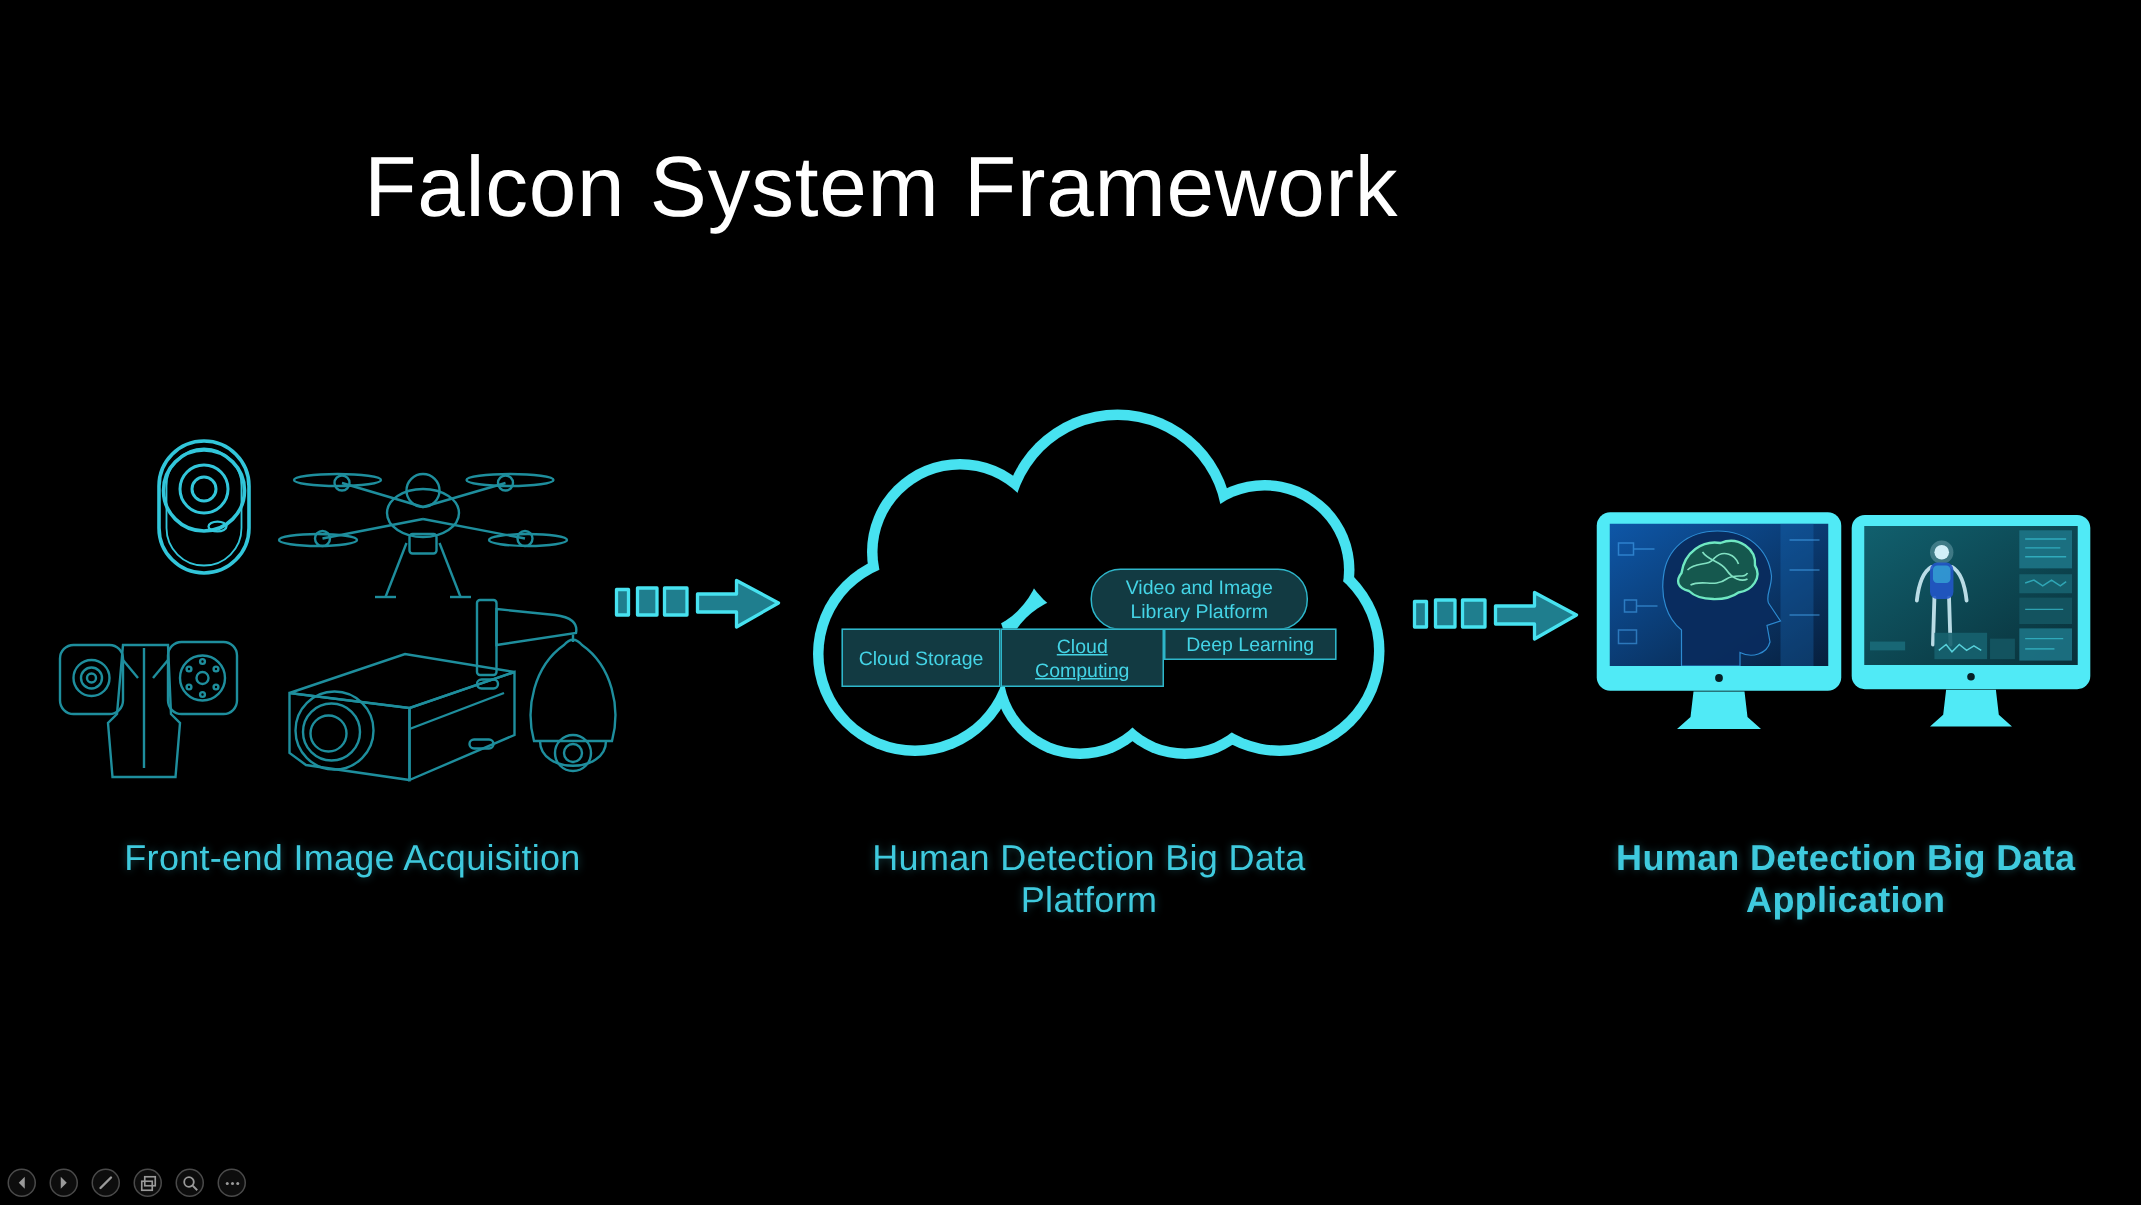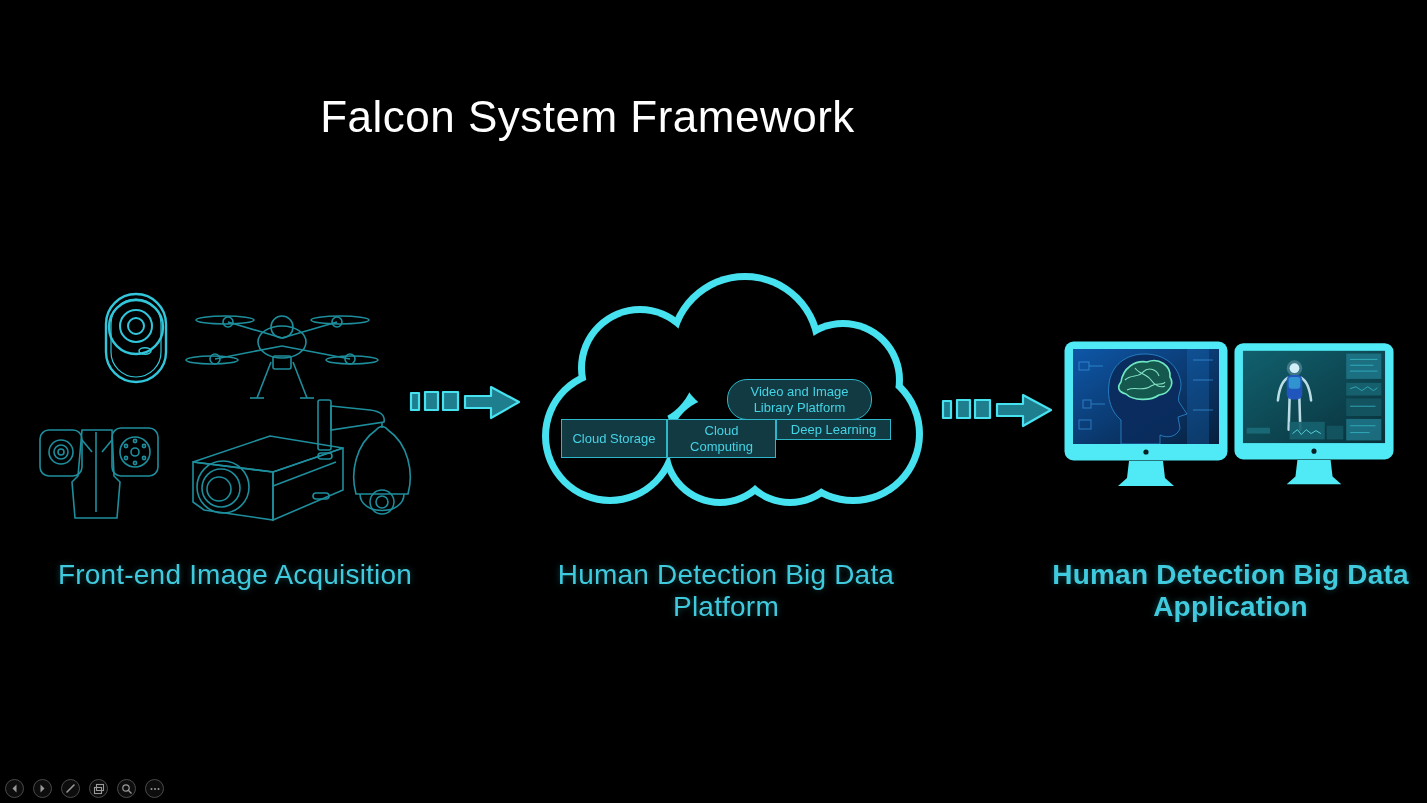--- a/index.html
+++ b/index.html
@@ -1,30 +1,30 @@
 <!DOCTYPE html>
 <html><head>
 <meta charset="utf-8">
 <style>
   html,body{margin:0;padding:0;background:#000;}
   .slide{position:relative;width:1427px;height:803px;background:#000;overflow:hidden;
          font-family:"Liberation Sans",sans-serif;}
   .title{position:absolute;left:0;top:92px;width:1175px;text-align:center;
-         color:#fff;font-size:44px;font-weight:300;letter-spacing:0.5px;}
+         color:#fff;font-size:57px;font-weight:300;letter-spacing:0.5px;}
   .abs{position:absolute;}
   .module-box{position:absolute;box-sizing:border-box;background:#123A42;
               border:1.6px solid #2EB6CA;color:#44D4E6;font-size:13px;line-height:1.18;
               display:flex;align-items:center;justify-content:center;text-align:center;
               padding:0 4px;}
   .m1{left:583px;top:380px;width:144px;height:39px;}
   .m2{left:727px;top:379px;width:145px;height:41px;border-radius:20px;}
   .m3{left:561px;top:419px;width:106px;height:39px;}
-  .m4{left:667px;top:419px;width:109px;height:39px;padding:0 16px;}
+  .m4{left:667px;top:419px;width:109px;height:39px;padding:0 16px;text-decoration:underline;}
   .m5{left:776px;top:419px;width:115px;height:21px;}
-  .section-label{position:absolute;top:559px;color:#3FCADE;font-size:28px;
+  .section-label{position:absolute;top:559px;color:#3FCADE;font-size:24px;
                  font-weight:400;text-align:center;letter-spacing:0.2px;
                  text-shadow:0 0 6px rgba(63,202,222,0.35);}
   .lbl1{left:55px;width:360px;}
   .lbl2{left:546px;width:360px;}
   .lbl3{left:1048px;width:365px;font-weight:bold;}
   .controls{position:absolute;left:5px;bottom:5px;display:flex;gap:9px;}
   .ctrl-btn{width:19px;height:19px;border-radius:50%;border:1px solid #4a4a4a;
             background:#0d0d0d;display:flex;align-items:center;justify-content:center;
             padding:0;cursor:pointer;}
   .ctrl-btn svg{display:block;}

